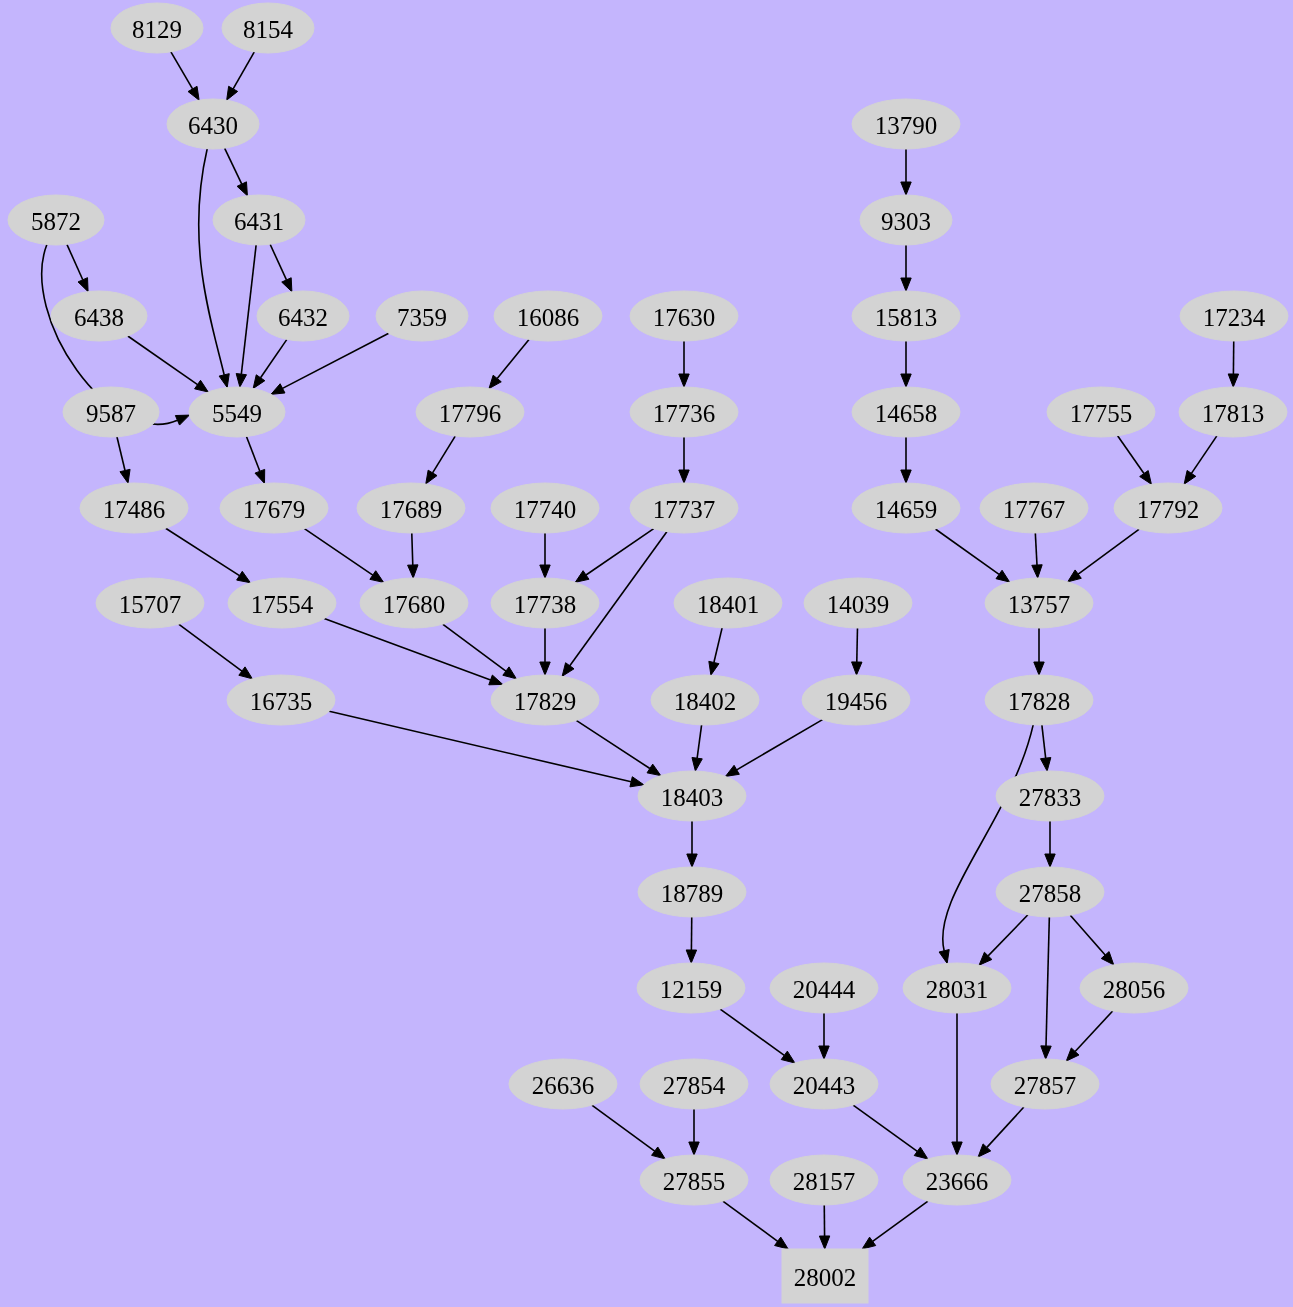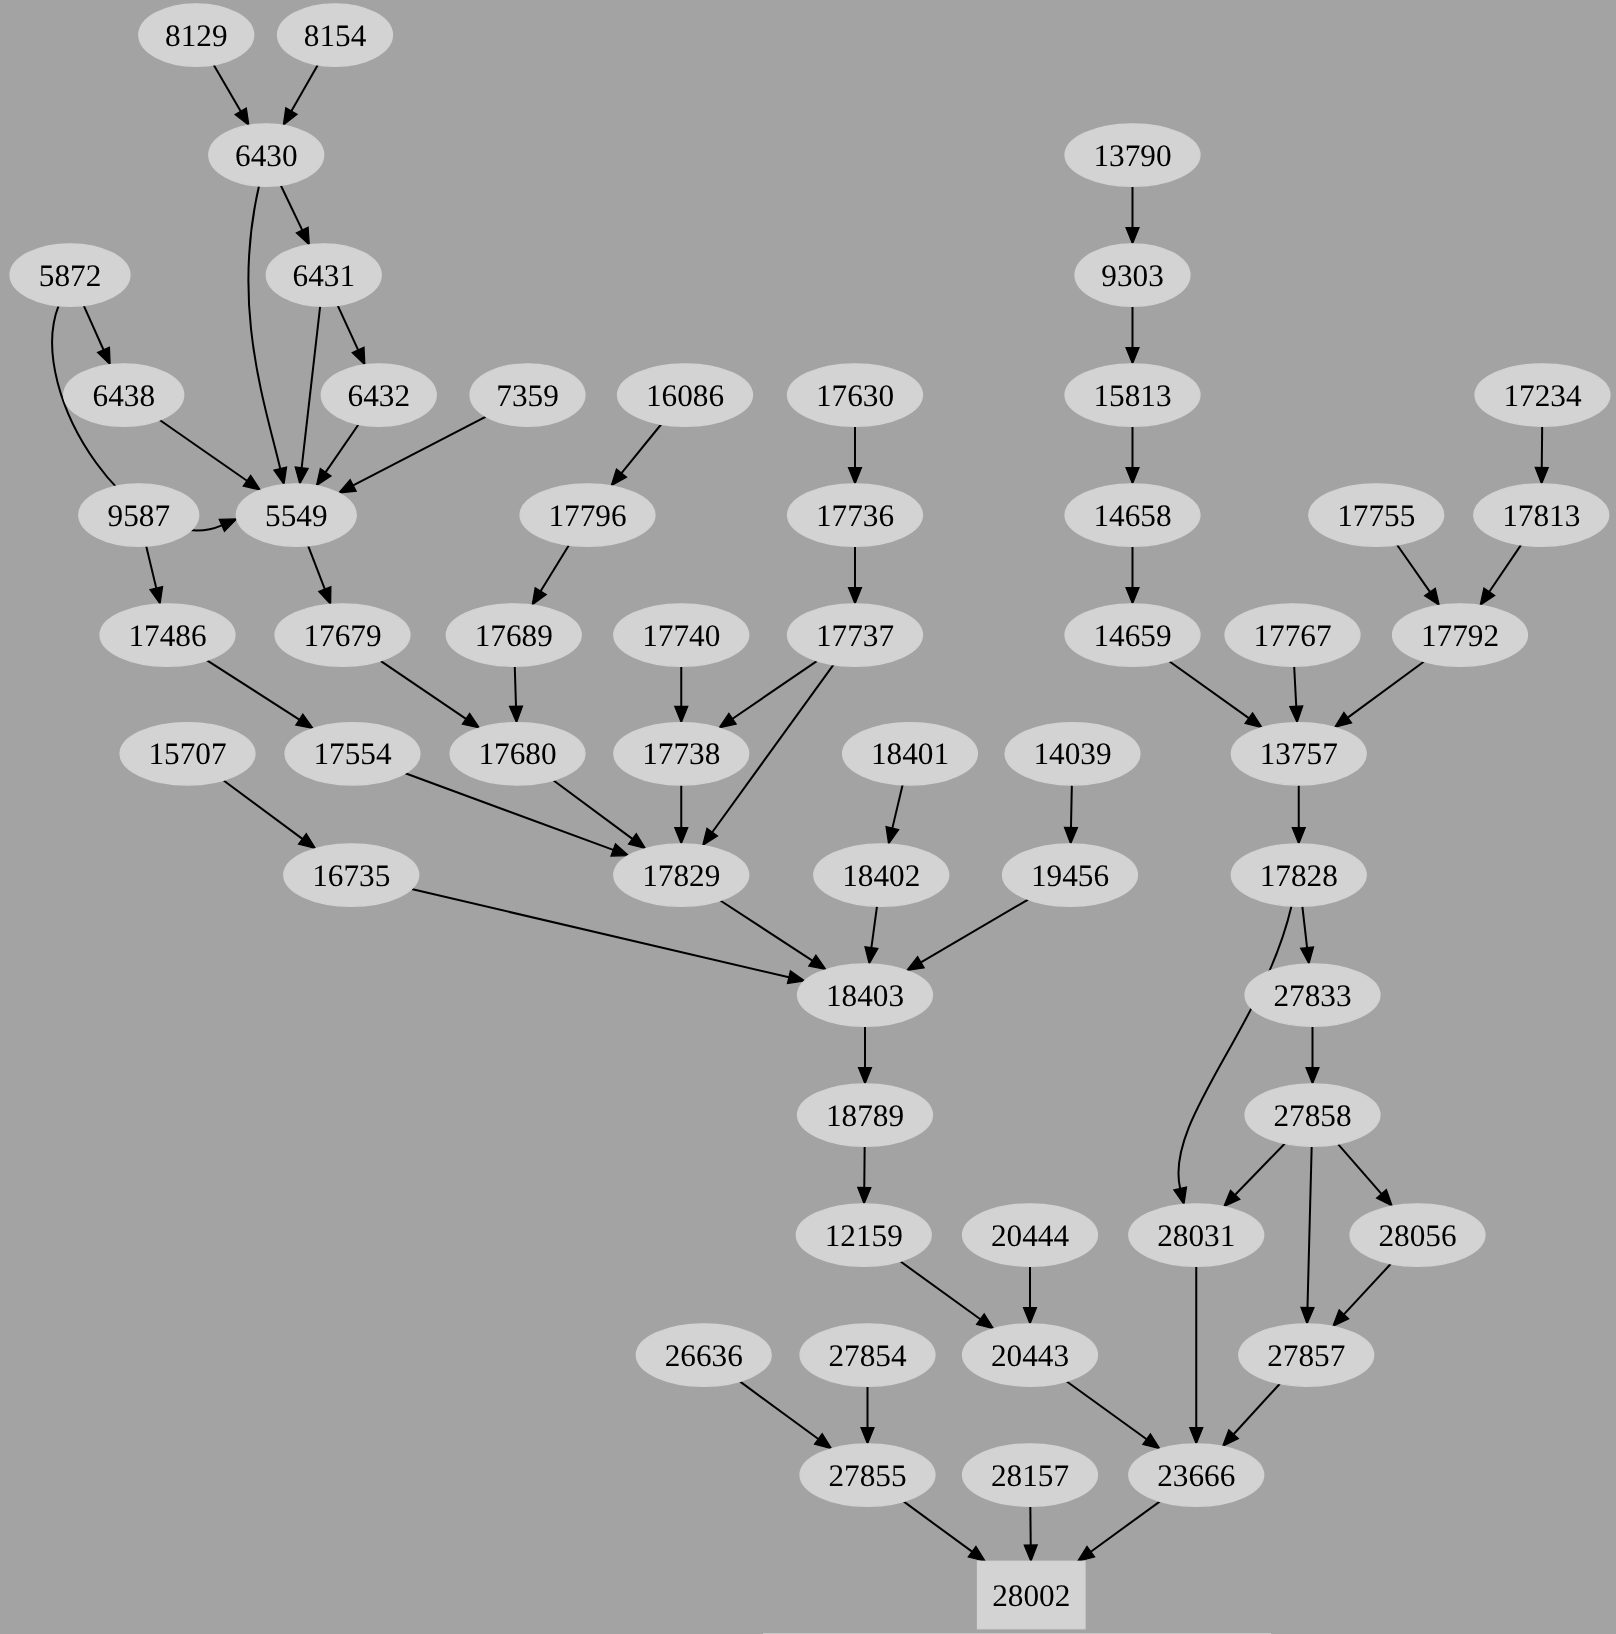--- a/index.html
+++ b/index.html
@@ -8,21 +8,21 @@
     padding: 0;
     background: #ffffff;
   }
   body {
     font-family: "Liberation Serif", "DejaVu Serif", serif;
   }
   #graph-canvas {
     position: relative;
     width: 1293px;
     height: 1307px;
-    background: #a3a3a3;
+    background: #c4b5fd;
     overflow: hidden;
   }
   #graph-svg {
     position: absolute;
     top: 0;
     left: 0;
     width: 1293px;
     height: 1307px;
     display: block;
   }

